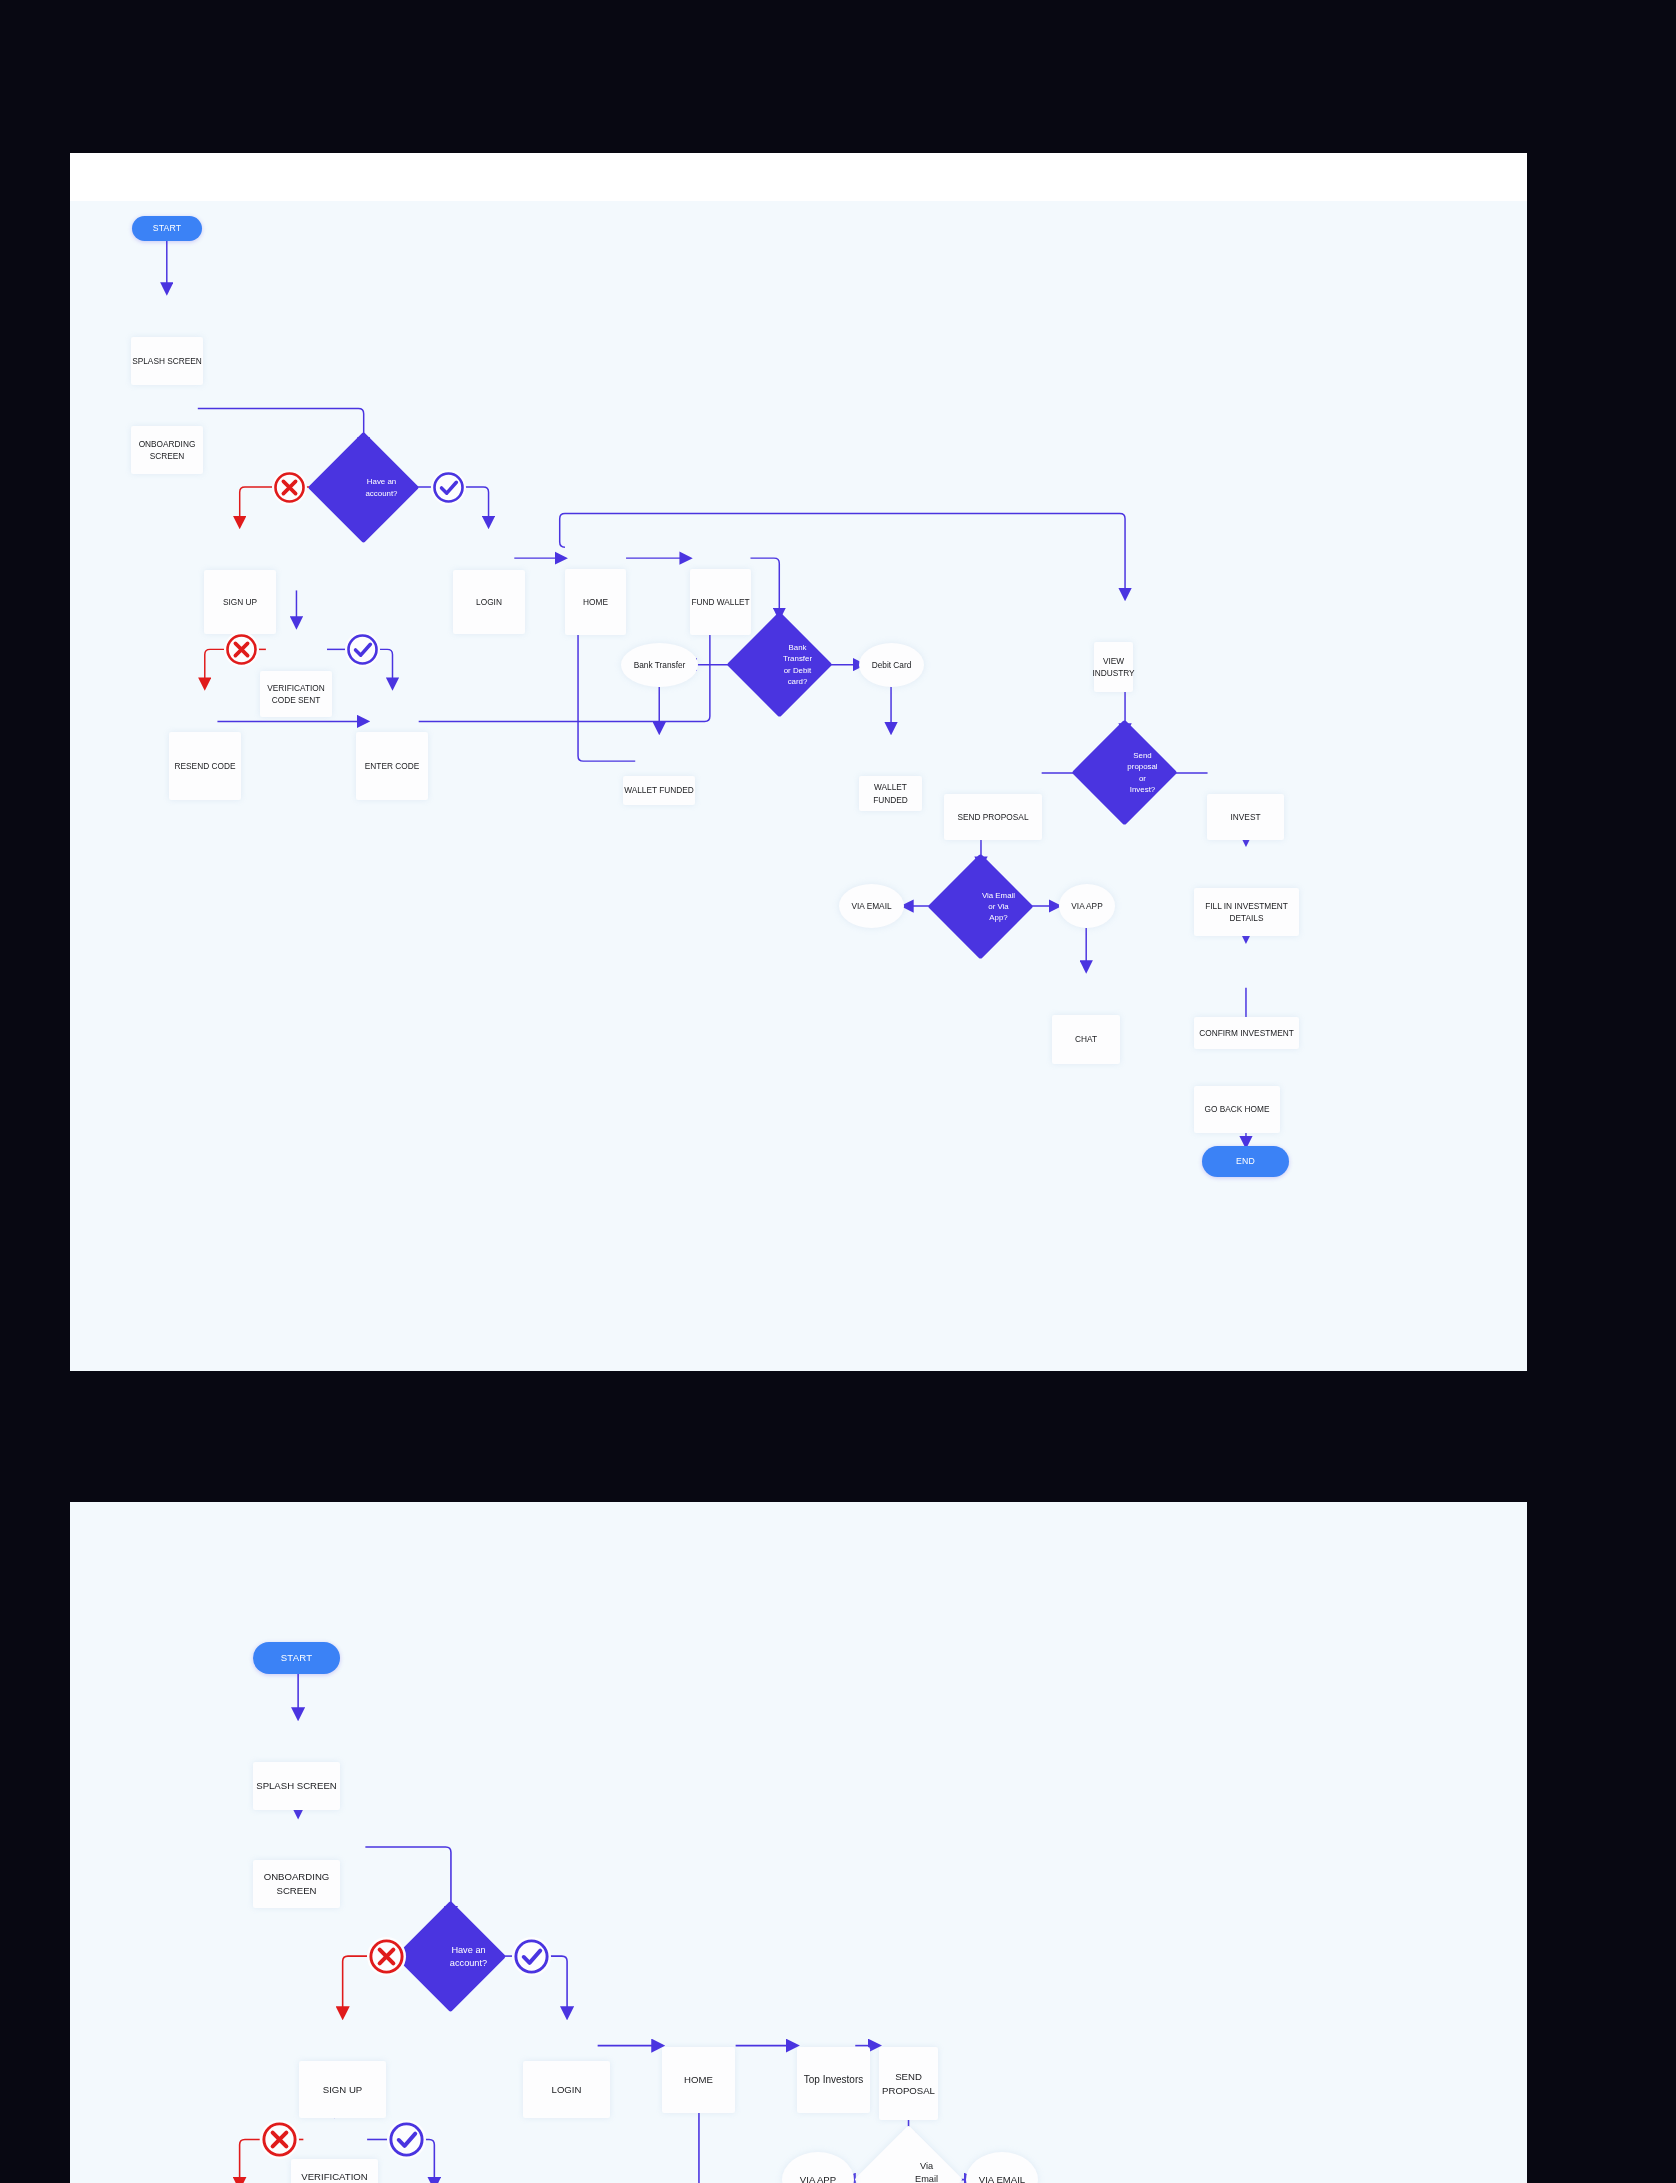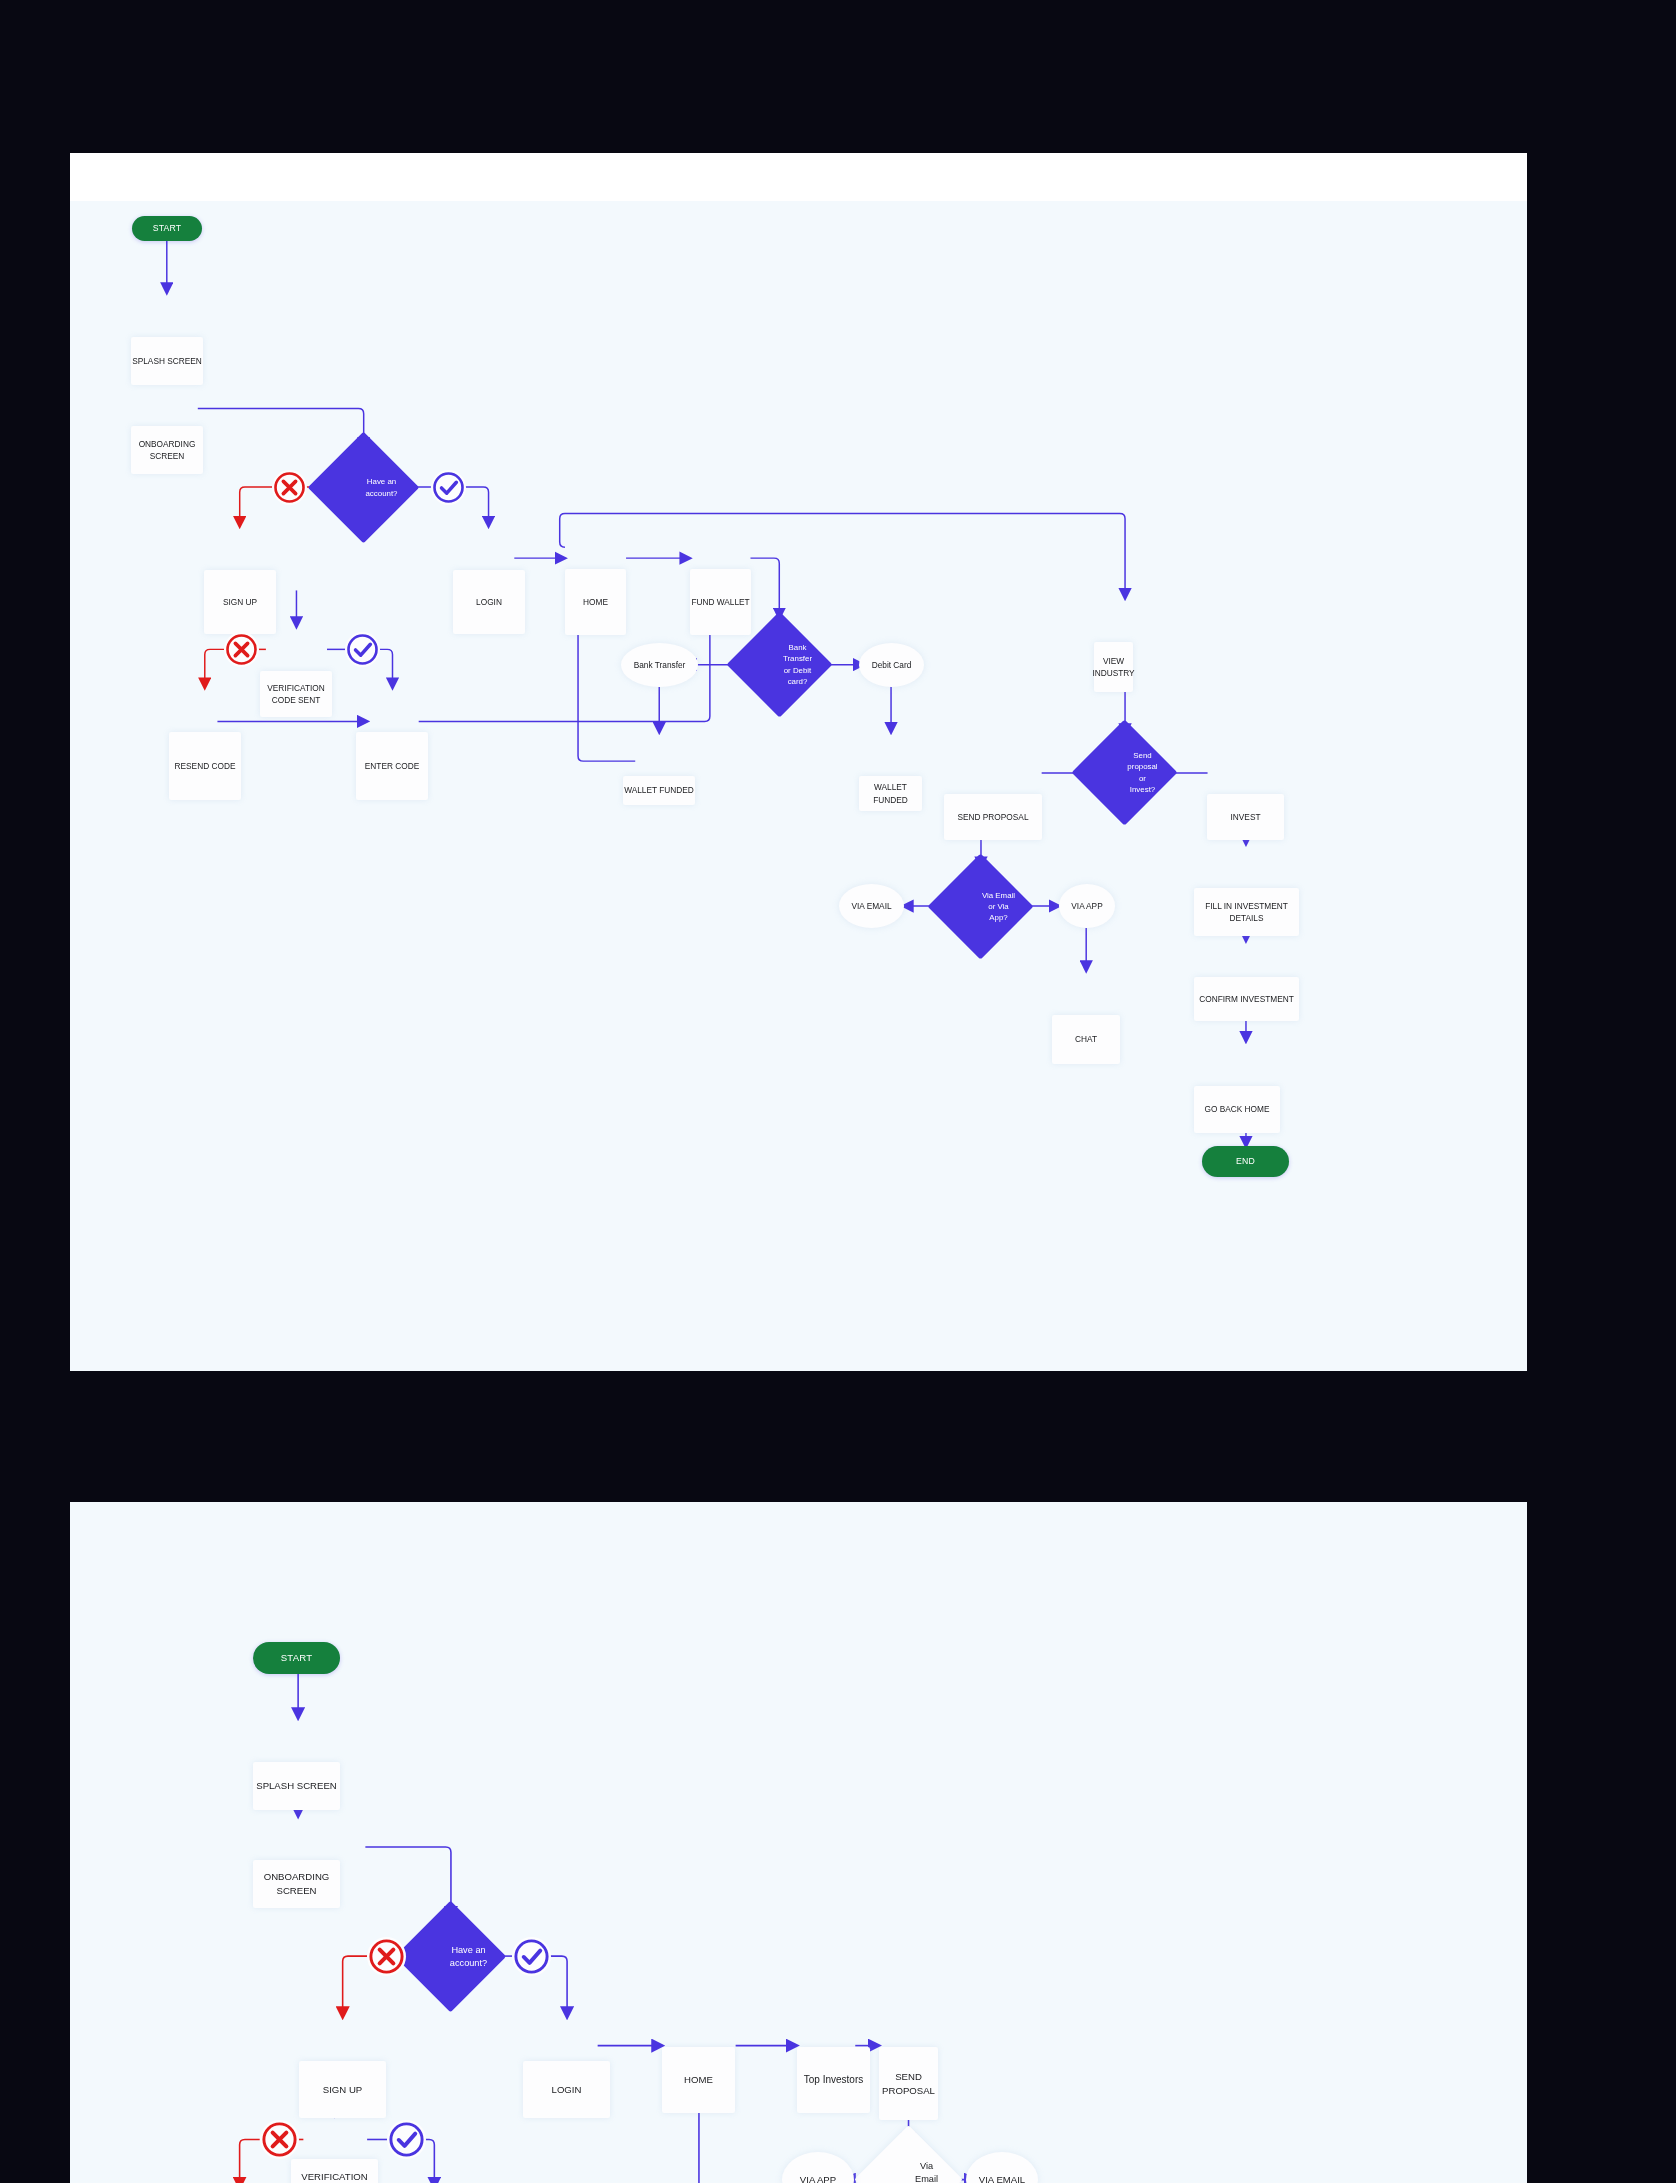--- a/index.html
+++ b/index.html
@@ -46,21 +46,21 @@
     font-family: "Liberation Sans", sans-serif;
     z-index: 5;
   }
   .node.rect {
     background: #fdfdfe;
     border-radius: 2.2px;
     box-shadow: 0 0 6.1px rgba(140,170,210,.18);
     margin-top: 44px;
   }
   .node.pill {
-    background: #15803d;
+    background: #3b82f6;
     color: #fff;
     border-radius: 436px;
     font-size: 8.7px;
     letter-spacing: 0.2px;
     box-shadow: 0 0.9px 4.4px rgba(74,52,224,.25);
   }
   .node.ellipse {
     background: #fdfdfe;
     border-radius: 50%;
     box-shadow: 0 0 7px rgba(150,180,215,.2);
@@ -266,21 +266,21 @@
 
     <div class="node ellipse" style="left:989px; top:731px; width:56px; height:44px;">VIA APP</div>
 
     <div class="node rect" style="left:982px; top:818px; width:68px; height:49px;">CHAT</div>
 
     <div class="node rect" style="left:1124px; top:691px; width:105px; height:48px;">
       <span style="white-space:pre-line">FILL IN INVESTMENT
 DETAILS</span>
     </div>
 
-    <div class="node rect" style="left:1124px; top:780px; width:105px; height:44px;">CONFIRM INVESTMENT</div>
+    <div class="node rect" style="left:1124px; top:820px; width:105px; height:32px;">CONFIRM INVESTMENT</div>
 
     <div class="node rect" style="left:1124px; top:889px; width:86px; height:47px;">GO BACK HOME</div>
 
     <div class="node pill" style="left:1132px; top:993px; width:87px; height:31px;">END</div>
 
     <div class="badge" style="left:202px; top:317px; width:35px; height:35px;">
       <svg width="35" height="35" viewBox="0 0 40 40">
         <circle cx="20" cy="20" r="16" fill="#fdfdfe" stroke="#e01b1b" stroke-width="3"></circle>
         <path d="M13,13 L27,27 M27,13 L13,27" stroke="#e01b1b" stroke-width="4.2" stroke-linecap="round"></path>
       </svg>

